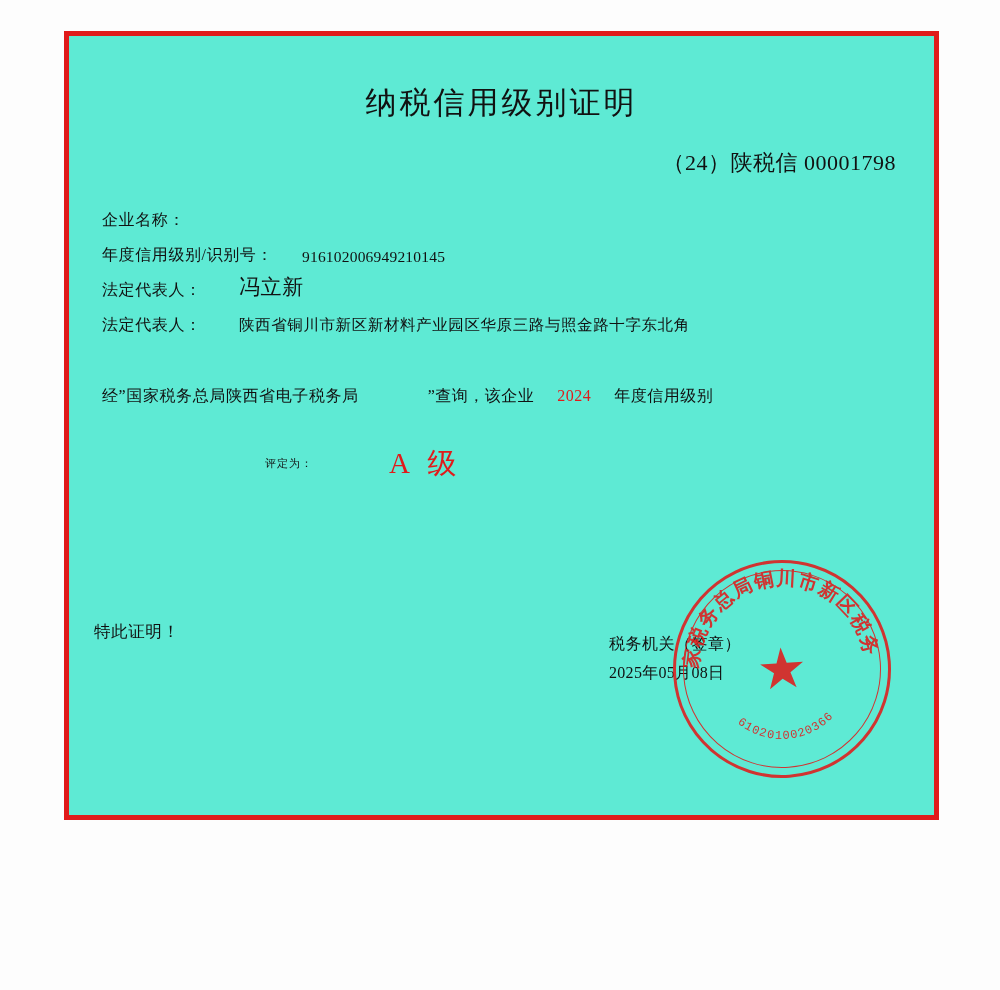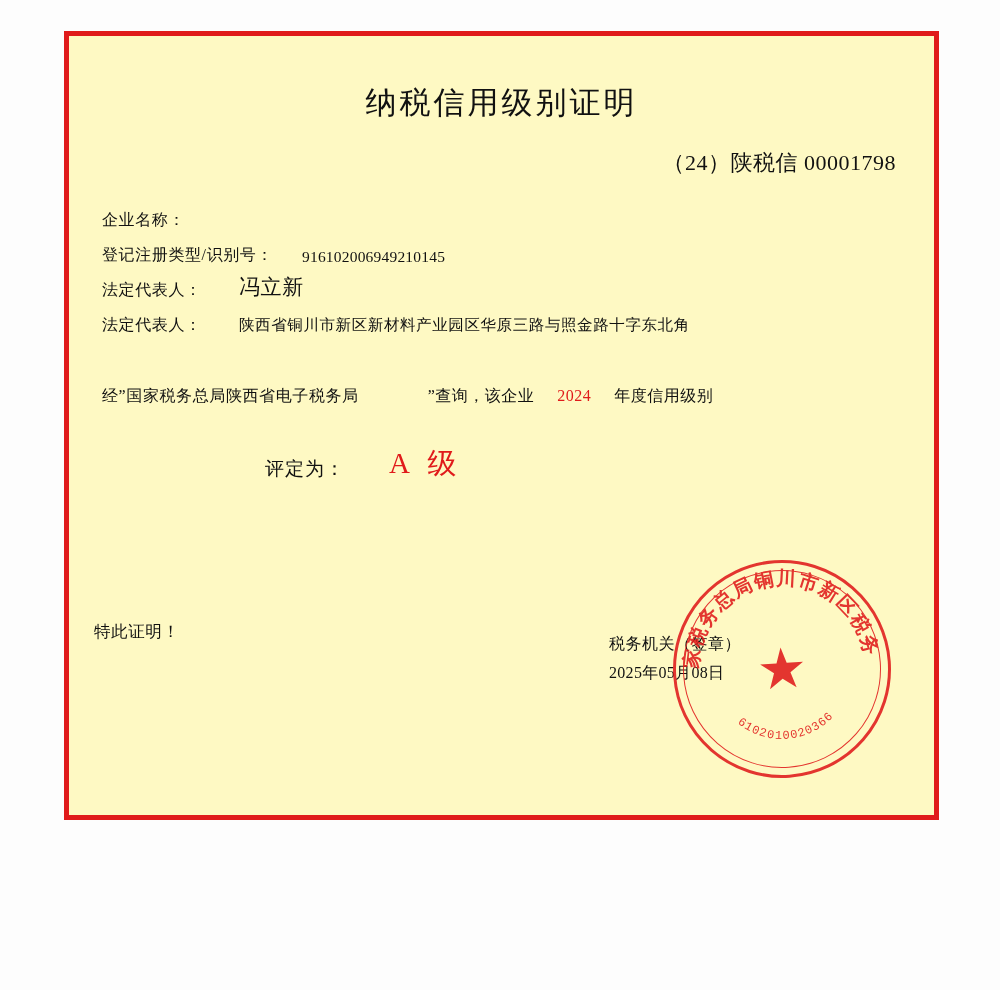--- a/index.html
+++ b/index.html
@@ -22,21 +22,21 @@
     height: 990px;
     background: #fdfdfd;
   }
   .cert-frame {
     position: absolute;
     left: 64px;
     top: 31px;
     width: 875px;
     height: 789px;
     border: 5px solid #e01b1b;
-    background: #fef9c3;
+    background: #5eead4;
     box-sizing: border-box;
   }
   .cert-title {
     position: absolute;
     left: 0;
     top: 46px;
     width: 100%;
     text-align: center;
     font-size: 31px;
     letter-spacing: 3px;
@@ -100,21 +100,21 @@
   .query-gap-2 { display: inline-block; width: 14px; }
   .year-red {
     color: #e01b1b;
     font-family: "Liberation Serif", "DejaVu Serif", serif;
     letter-spacing: 0.5px;
   }
   .grade-line {
     position: absolute;
     left: 196px;
     top: 420px;
-    font-size: 19px;
+    font-size: 11px;
     letter-spacing: 1px;
     color: #111;
   }
   .grade-value {
     position: absolute;
     left: 320px;
     top: 408px;
     font-size: 29px;
     color: #e01b1b;
     letter-spacing: 6px;
@@ -213,21 +213,21 @@
 
     <div class="cert-serial">（24）陕税信 00001798</div>
 
     <div class="fields">
 
       <div class="field-row row-company">
         <span class="field-label">企业名称：</span>
       </div>
 
       <div class="field-row row-code">
-        <span class="field-label">登记注册类型/识别号：</span>
+        <span class="field-label">年度信用级别/识别号：</span>
         <span class="field-value">916102006949210145</span>
       </div>
 
       <div class="field-row row-legal">
         <span class="field-label">法定代表人：</span>
         <span class="field-value">冯立新</span>
       </div>
 
 
       <div class="field-row row-address">

